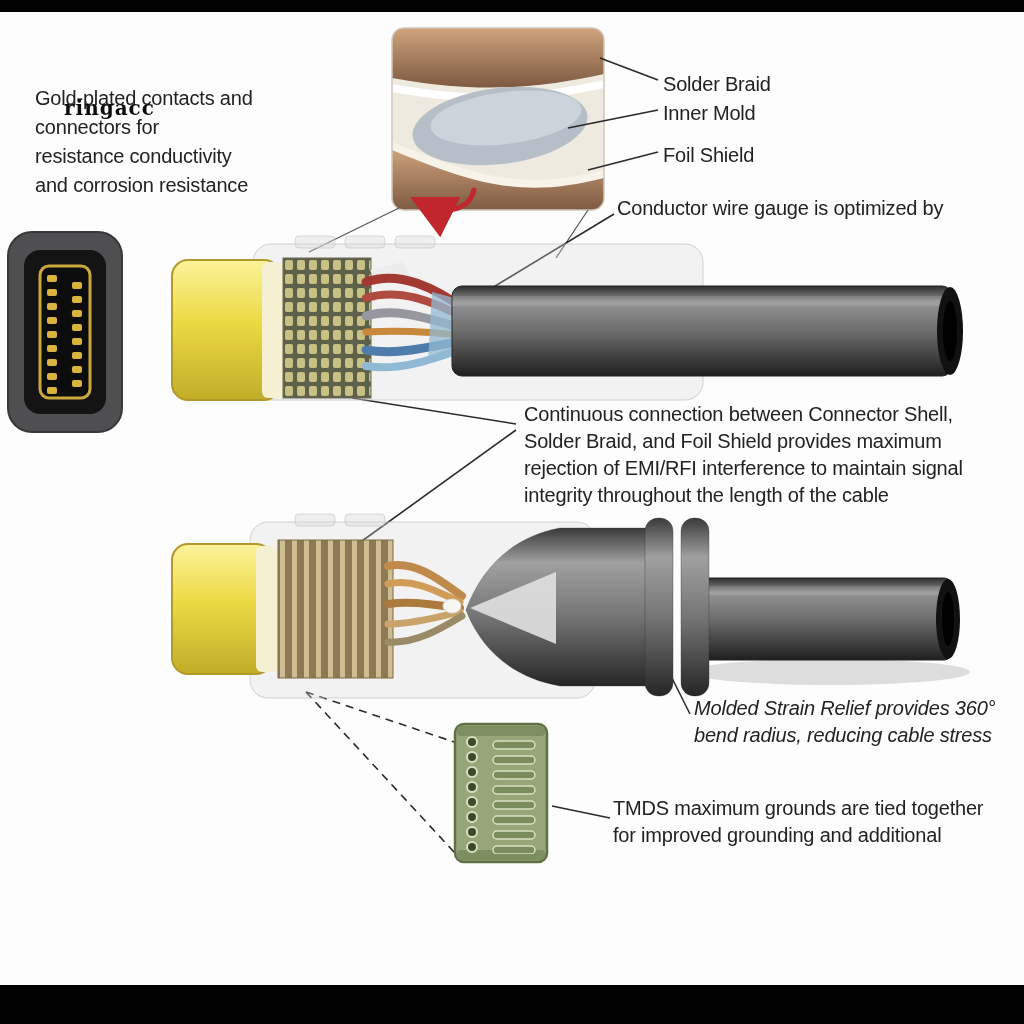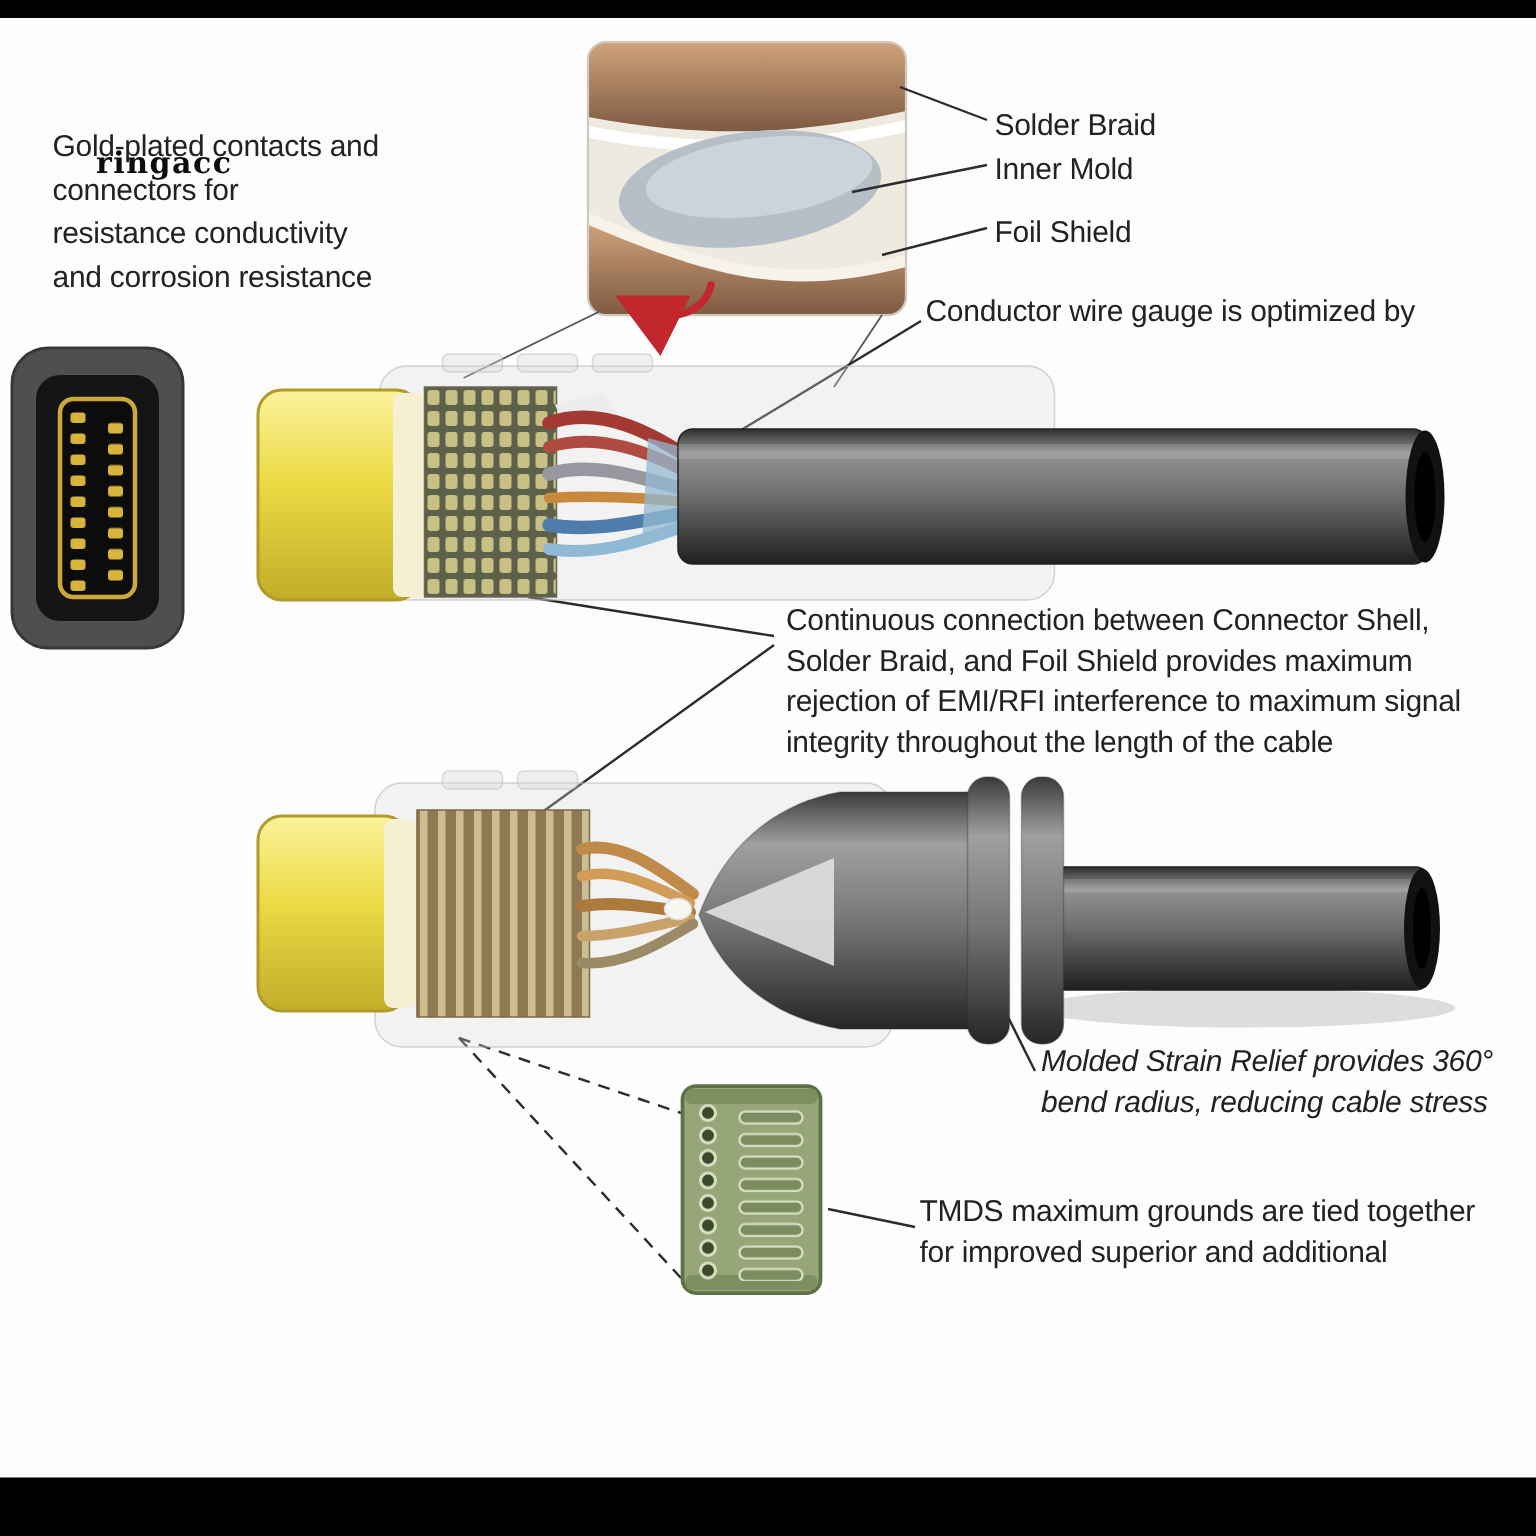--- a/index.html
+++ b/index.html
@@ -194,26 +194,26 @@
   <div class="txt" id="label-inner-mold">Inner Mold</div>
   <div class="txt" id="label-foil-shield">Foil Shield</div>
 
   <div class="txt" id="callout-conductor">
     <div>Conductor wire gauge is optimized by</div>
   </div>
 
   <div class="txt" id="callout-continuous">
     <div>Continuous connection between Connector Shell,</div>
     <div>Solder Braid, and Foil Shield provides maximum</div>
-    <div>rejection of EMI/RFI interference to maximum signal</div>
+    <div>rejection of EMI/RFI interference to maintain signal</div>
     <div>integrity throughout the length of the cable</div>
   </div>
 
   <div class="txt" id="callout-strain">
     <div>Molded Strain Relief provides 360°</div>
     <div>bend radius, reducing cable stress</div>
   </div>
 
   <div class="txt" id="callout-tmds">
     <div>TMDS maximum grounds are tied together</div>
-    <div>for improved superior and additional</div>
+    <div>for improved grounding and additional</div>
   </div>
 </div>
 
 </body></html>

